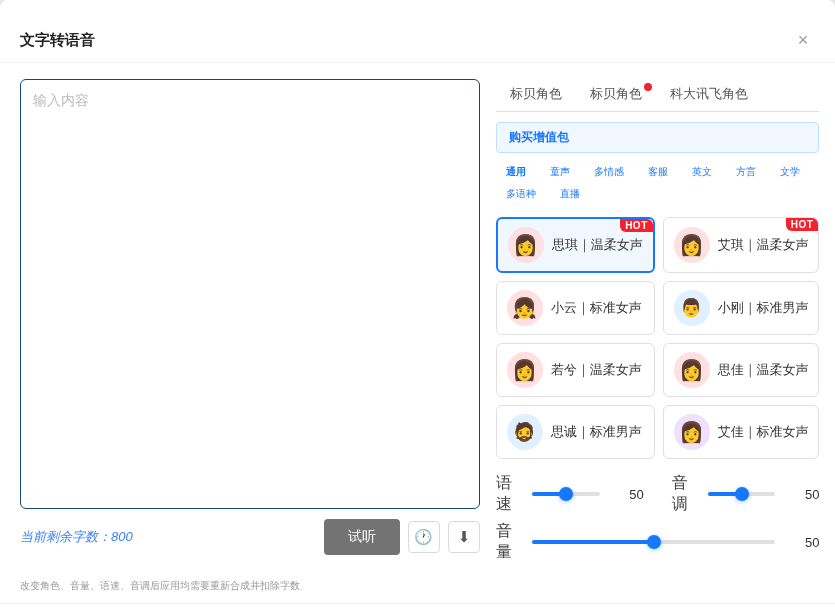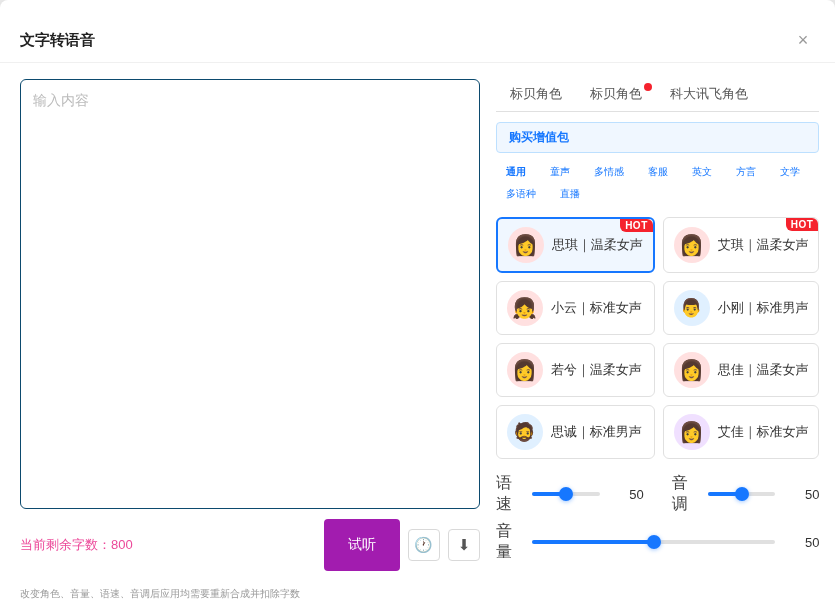--- a/index.html
+++ b/index.html
@@ -76,33 +76,34 @@
       background: transparent;
     }
     .text-area::placeholder { color: #bbb; }
     .left-footer {
       display: flex;
       align-items: center;
       justify-content: space-between;
     }
     .char-count {
       font-size: 13px;
-      color: #ec4899;
+      color: #3b82f6;
+      font-style: italic;
     }
     .left-actions {
       display: flex;
       align-items: center;
       gap: 8px;
     }
     .btn-audition {
-      background: #a21caf;
+      background: #737373;
       color: #fff;
       border: none;
       border-radius: 4px;
-      padding: 17px 24px;
+      padding: 9px 24px;
       font-size: 14px;
       cursor: pointer;
       font-family: inherit;
     }
     .icon-btn {
       width: 32px;
       height: 32px;
       border: 1px solid #d9d9d9;
       border-radius: 4px;
       background: #fff;

